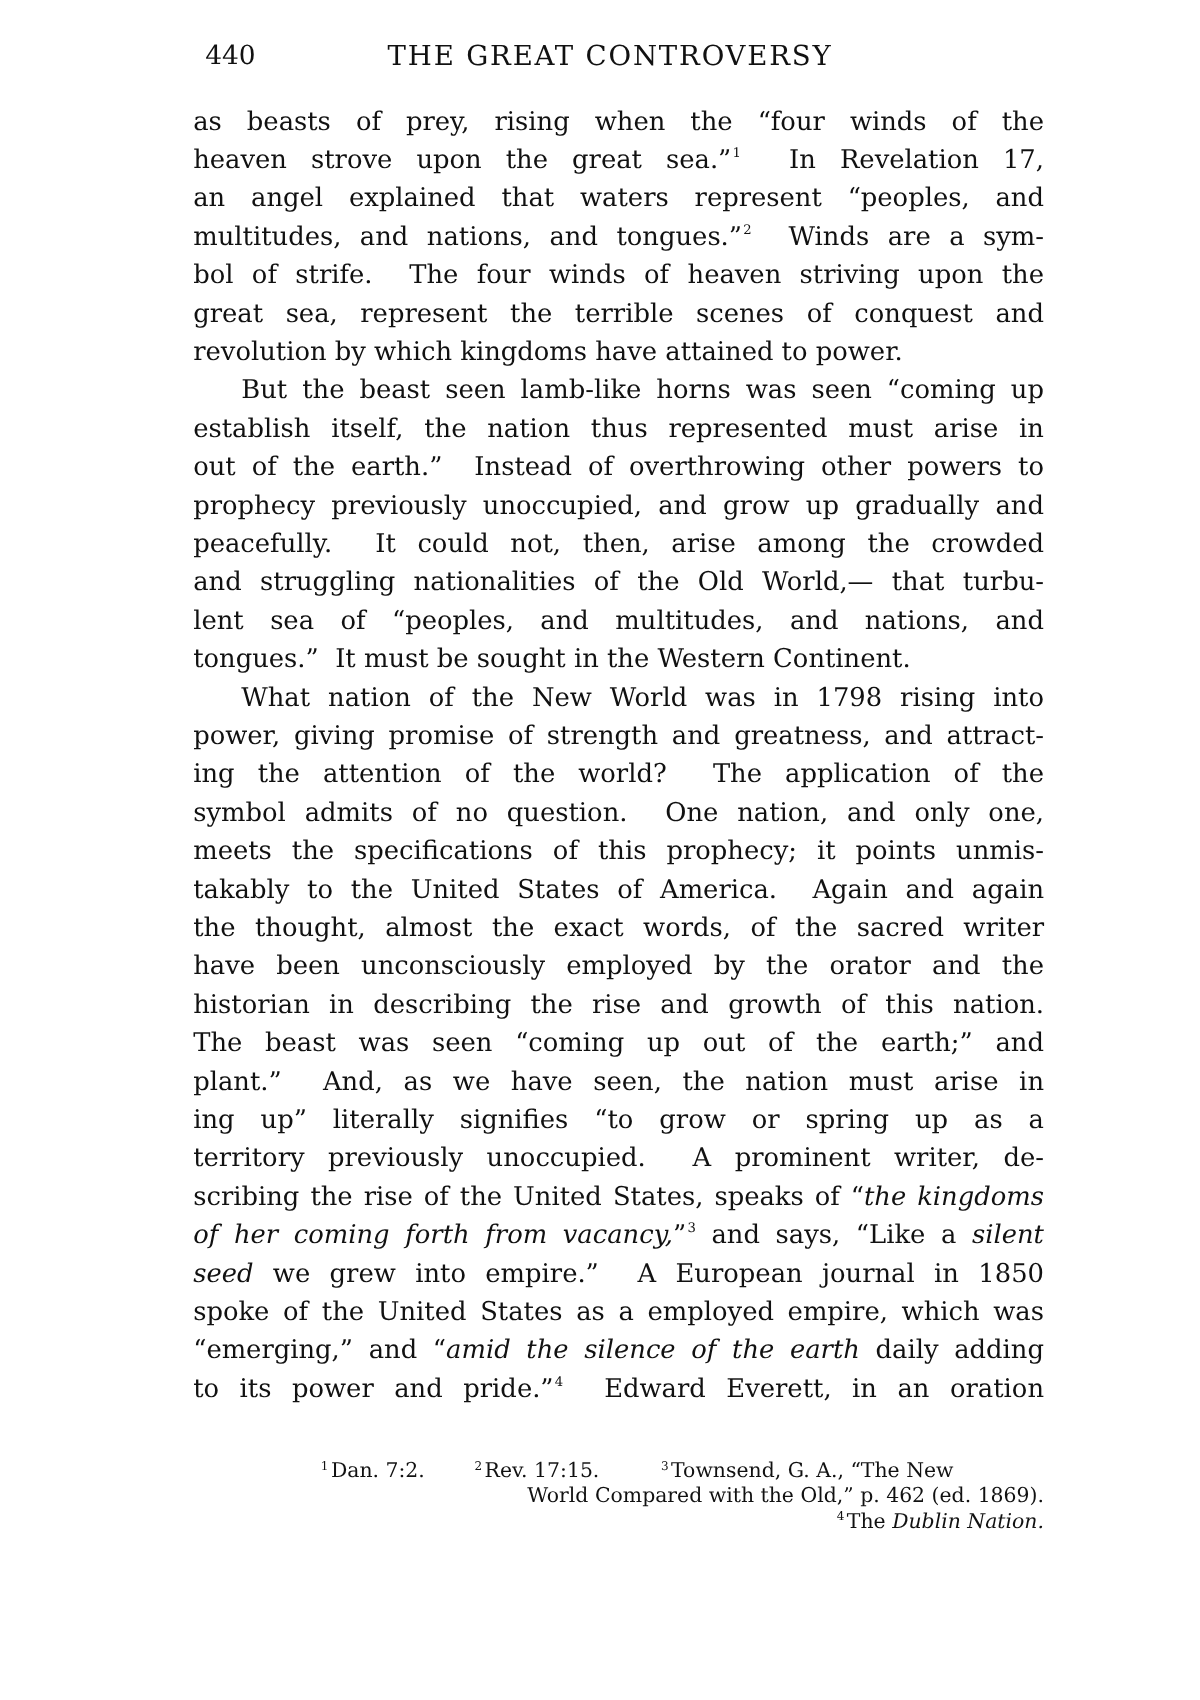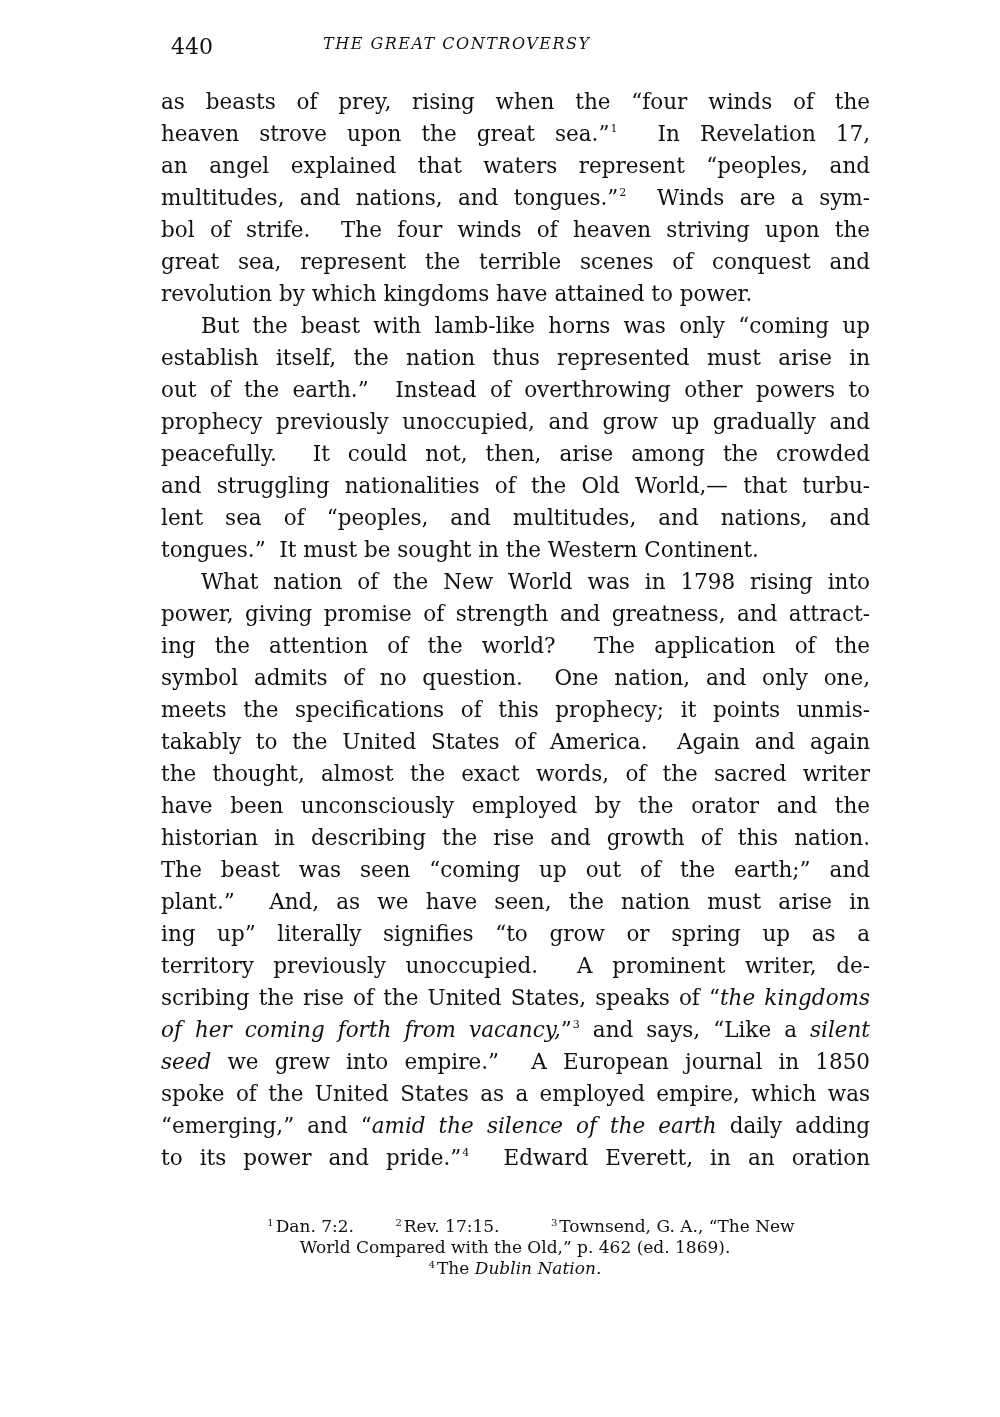--- a/index.html
+++ b/index.html
@@ -1,28 +1,28 @@
 <!DOCTYPE html>
 <html><head>
 <meta charset="utf-8">
 <style>
   html, body { margin: 0; padding: 0; background: #ffffff; }
   body { width: 1000px; height: 1417px; position: relative; overflow: hidden;
          font-family: "DejaVu Serif", "Liberation Serif", serif; color: #111; }
   .header { position: absolute; top: 34px; left: 161px; width: 709px; height: 30px; margin-left: 10px; }
   .page-num { position: absolute; left: 0; top: 0; font-size: 22px; }
-  .running-title { position: absolute; left: 152px; top: 0; font-size: 16px; font-style: italic; letter-spacing: 1.5px; }
+  .running-title { position: absolute; left: 152px; top: 0; font-size: 23px; letter-spacing: 1.5px; }
   .body-text { position: absolute; top: 86px; left: 161px; width: 709px; }
   .line { height: 32px; line-height: 32px; font-size: 21.5px; white-space: nowrap;
           text-align: justify; text-align-last: justify; overflow: visible; }
   .line.last { text-align-last: left; }
   .line.indent { padding-left: 40px; }
   sup.fn { font-size: 11px; vertical-align: 9px; line-height: 0; margin-left: 1px; }
   .footnotes { position: absolute; top: 1216px; left: 160px; width: 710px; font-size: 17px; line-height: 21px; }
-  .fn-line { text-align: center; white-space: nowrap; }
+  .fn-line { text-align: right; white-space: nowrap; }
   .fn-line1 { text-align: center; padding-left: 32px; }
   .fn-line1 span.gap { display: inline-block; width: 36px; }
   .fn-line1 span.gap2 { display: inline-block; width: 46px; }
   sup.fnm { font-size: 10px; vertical-align: 6px; line-height: 0; margin-right: 2px; }
   em { font-style: italic; }
 </style>
 </head>
 <body>
 
 <div class="header">
@@ -34,21 +34,21 @@
     <div>
       <div class="line">as beasts of prey, rising when the “four winds of the</div>
       <div class="line">heaven strove upon the great sea.”<sup class="fn">1</sup>&nbsp; In Revelation 17,</div>
       <div class="line">an angel explained that waters represent “peoples, and</div>
       <div class="line">multitudes, and nations, and tongues.”<sup class="fn">2</sup>&nbsp; Winds are a sym-</div>
       <div class="line">bol of strife.&nbsp; The four winds of heaven striving upon the</div>
       <div class="line">great sea, represent the terrible scenes of conquest and</div>
       <div class="line last">revolution by which kingdoms have attained to power.</div>
     </div>
     <div>
-      <div class="line indent">But the beast with lamb-like horns was only “coming up</div>
+      <div class="line indent">But the beast seen lamb-like horns was seen “coming up</div>
       <div class="line">establish itself, the nation thus represented must arise in</div>
       <div class="line">out of the earth.”&nbsp; Instead of overthrowing other powers to</div>
       <div class="line">prophecy previously unoccupied, and grow up gradually and</div>
       <div class="line">peacefully.&nbsp; It could not, then, arise among the crowded</div>
       <div class="line">and struggling nationalities of the Old World,— that turbu-</div>
       <div class="line">lent sea of “peoples, and multitudes, and nations, and</div>
       <div class="line last">tongues.”&nbsp; It must be sought in the Western Continent.</div>
     </div>
     <div>
       <div class="line indent">What nation of the New World was in 1798 rising into</div>

